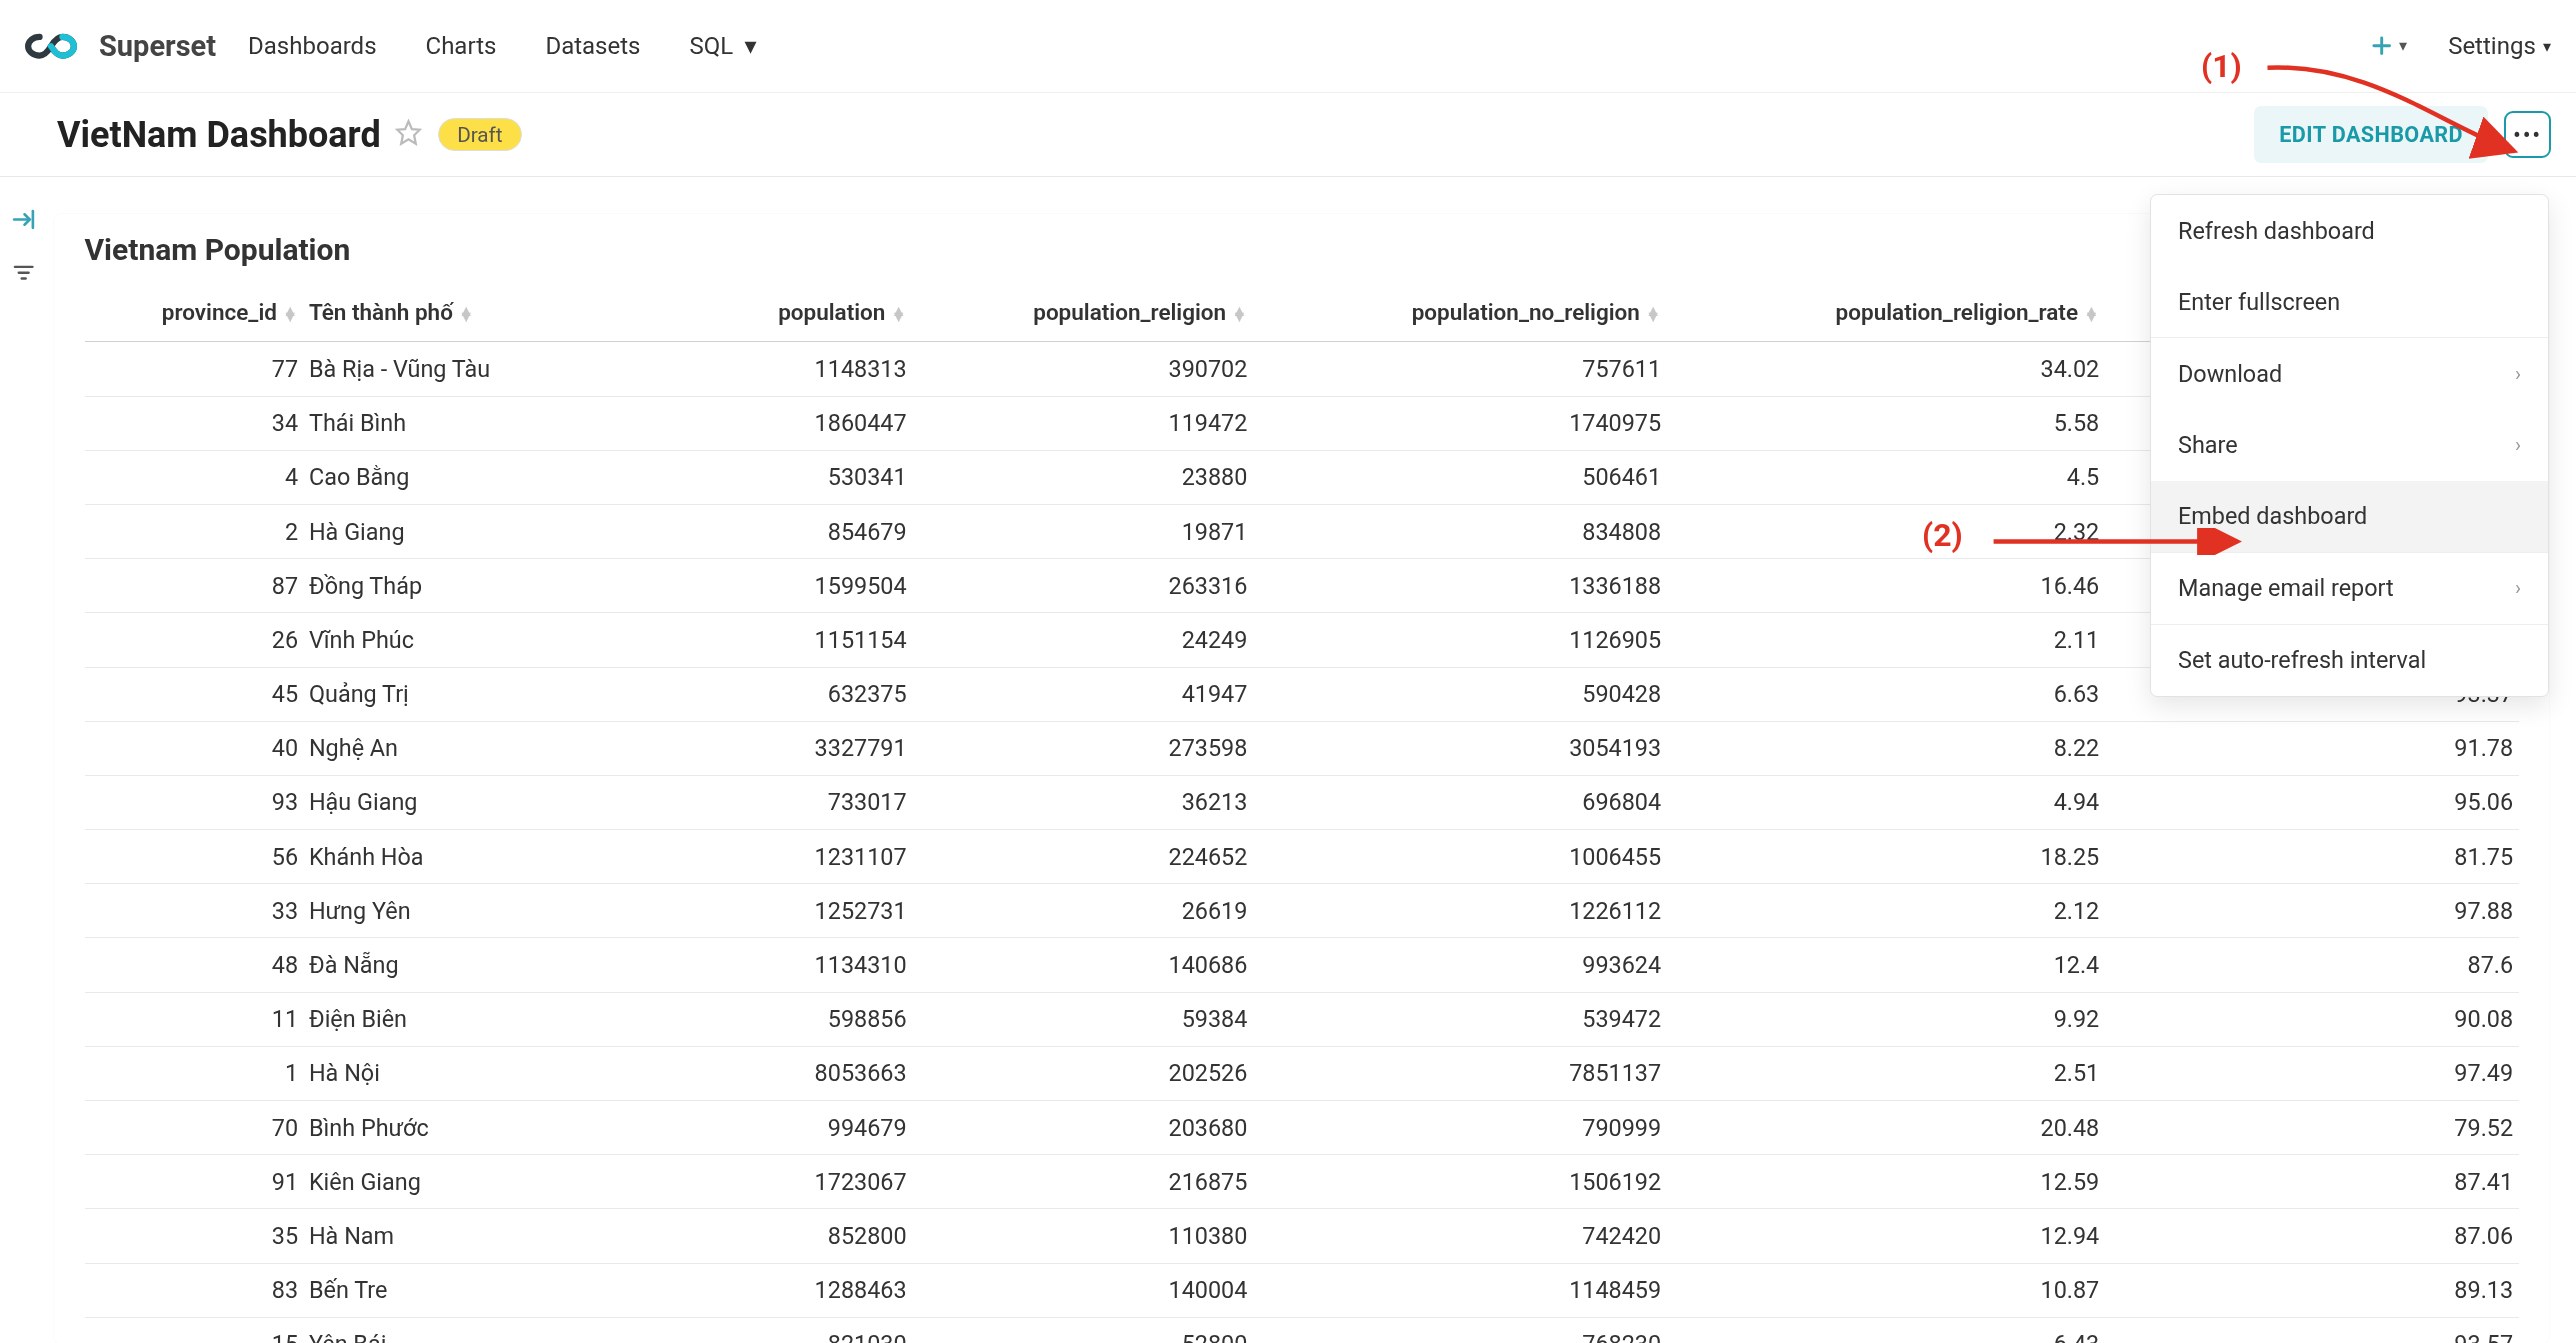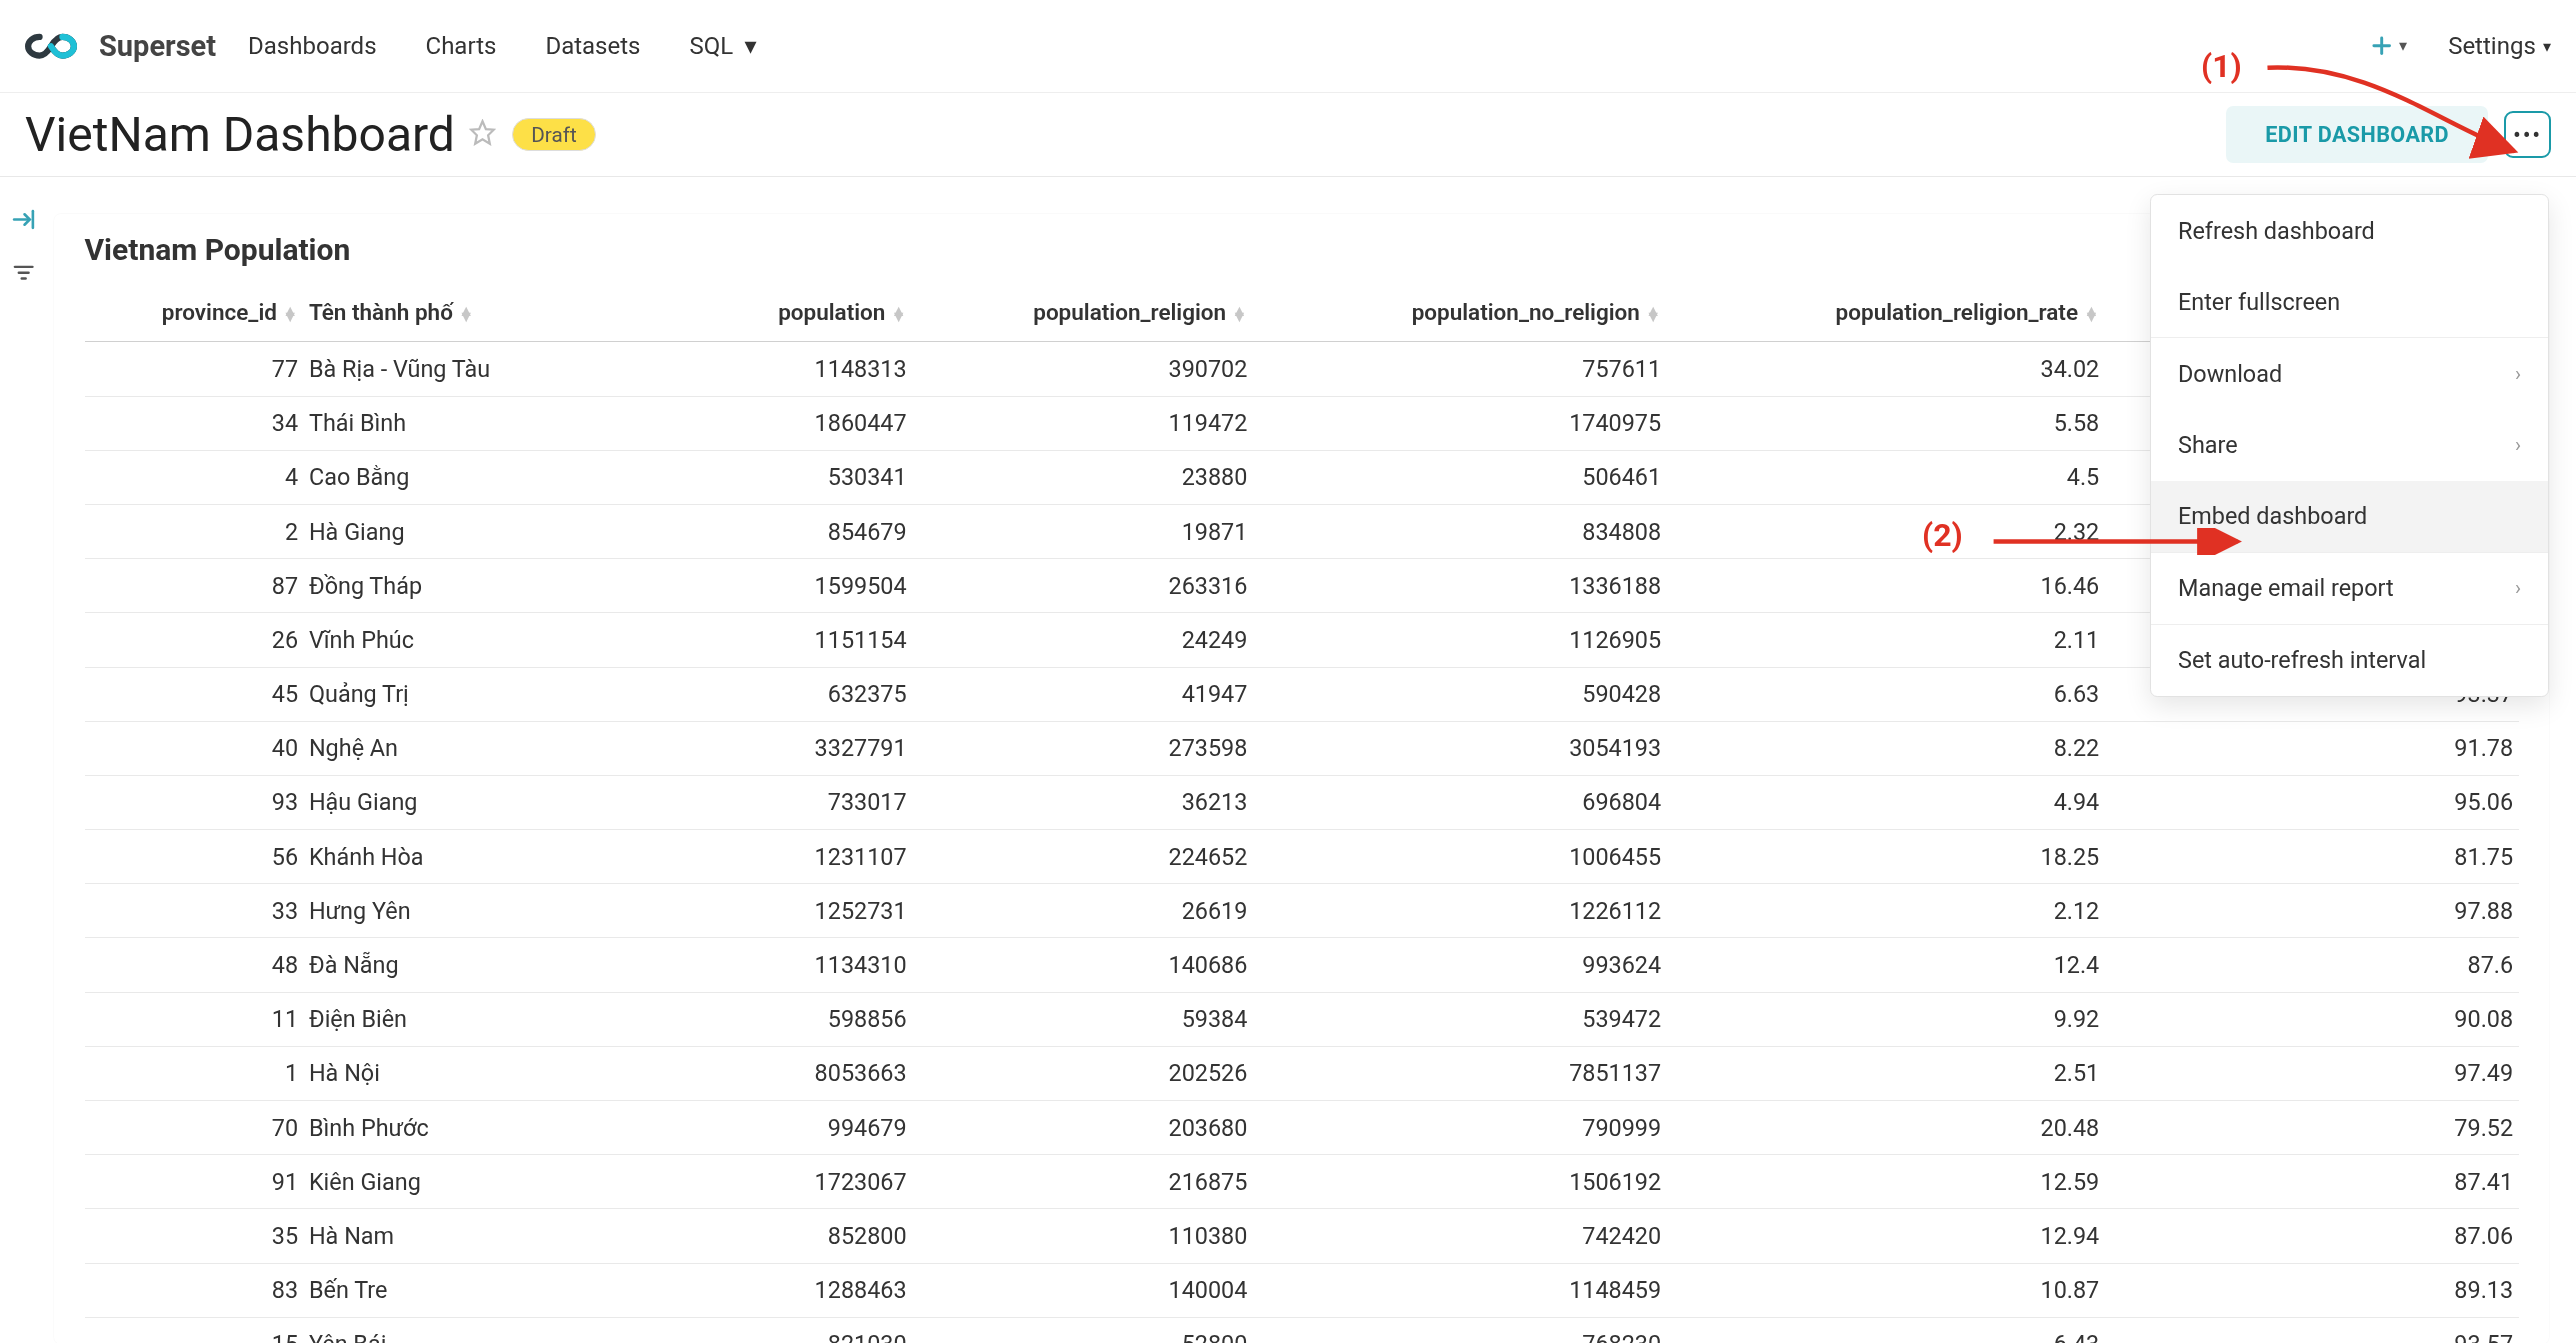--- a/index.html
+++ b/index.html
@@ -14,25 +14,25 @@
   .nav-links { display: flex; gap: 49px; align-items: center; }
   .nav-link { font-size: 24px; color: #333; cursor: pointer; }
   .nav-link .caret { margin-left: 5.4px; }
   .topnav-right { margin-left: auto; display: flex; align-items: center; gap: 41px; }
   .plus-btn { display: flex; align-items: center; gap: 5.4px; color: #1985a1; cursor: pointer; }
   .plus-btn svg { stroke: #37a2b5; }
   .settings-link { font-size: 24px; color: #333; cursor: pointer; display: flex; align-items: center; gap: 7.2px; }
 
   
   .titlebar { display: flex; align-items: center; height: 84px; padding: 0 25px; border-bottom: 0.9px solid #e8e8e8; position: relative; }
-  .dash-title { font-size: 48px; font-weight: 400; color: #222; }
+  .dash-title { font-size: 36px; font-weight: 700; color: #222; margin-left: 32px; }
   .star { margin-left: 14.4px; color: #bbb; }
   .draft-pill { margin-left: 16px; background: #fde047; border: 0.9px solid #ddd; border-radius: 20px; padding: 3.6px 18px; font-size: 20.7px; color: #555; }
   .titlebar-right { margin-left: auto; display: flex; align-items: center; gap: 16px; }
-  .edit-btn { background: #eaf6f7; color: #1a9aa8; font-weight: 700; font-size: 21.6px; letter-spacing: 0.4px; padding: 16px 39px; border-radius: 7.2px; cursor: pointer; }
+  .edit-btn { background: #eaf6f7; color: #1a9aa8; font-weight: 700; font-size: 21.6px; letter-spacing: 0.4px; padding: 16px 25px; border-radius: 7.2px; cursor: pointer; }
   .more-btn { width: 47px; height: 47px; border: 2.7px solid #1a9aa8; border-radius: 9px; display: flex; align-items: center; justify-content: center; cursor: pointer; }
   .more-btn .dots { font-size: 23.4px; color: #333; letter-spacing: 1.8px; line-height: 0; }
 
   
   .leftrail { position: absolute; left: 3.6px; top: 207px; width: 40px; display: flex; flex-direction: column; align-items: center; gap: 25px; }
   .rail-icon { color: #37a2b5; }
   .rail-icon.grey { color: #555; }
 
   
   .panel { position: absolute; left: 54px; top: 214px; right: 27px; bottom: 0; background: #fff; border-radius: 7.2px; padding: 18px 30.5px 0 30.5px; box-shadow: 0 0 0 0.9px rgba(0,0,0,0.02); }

